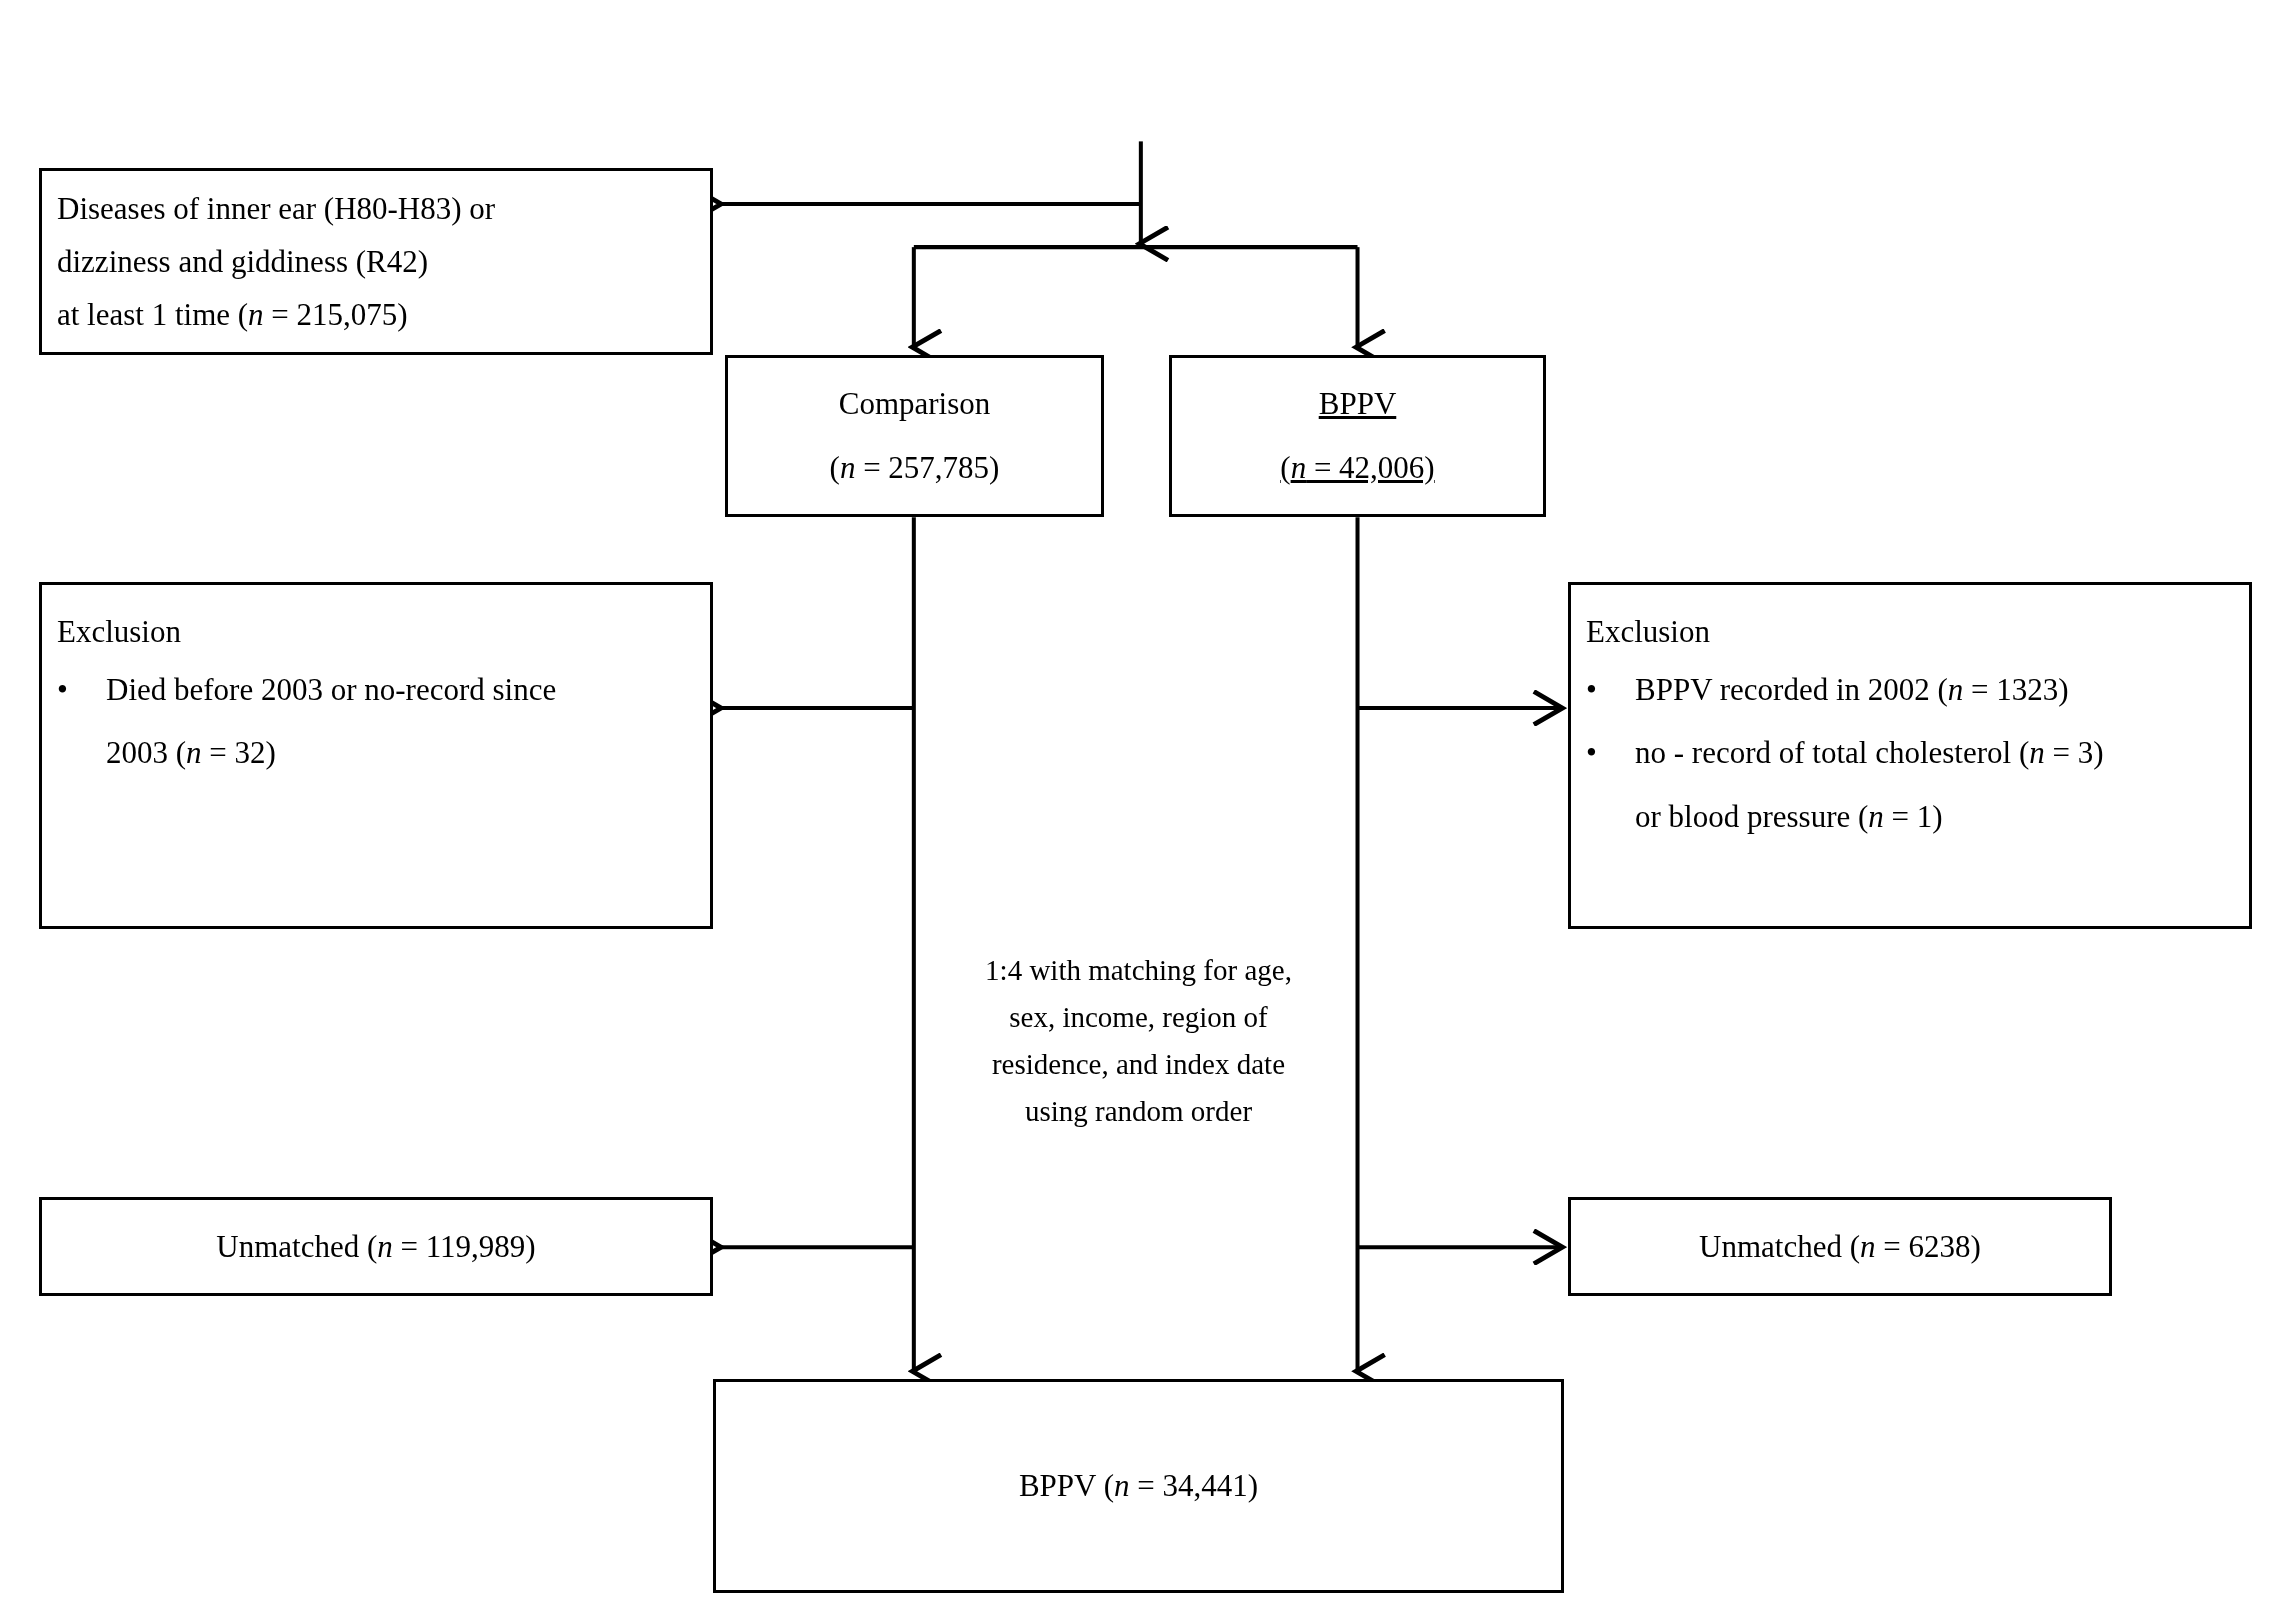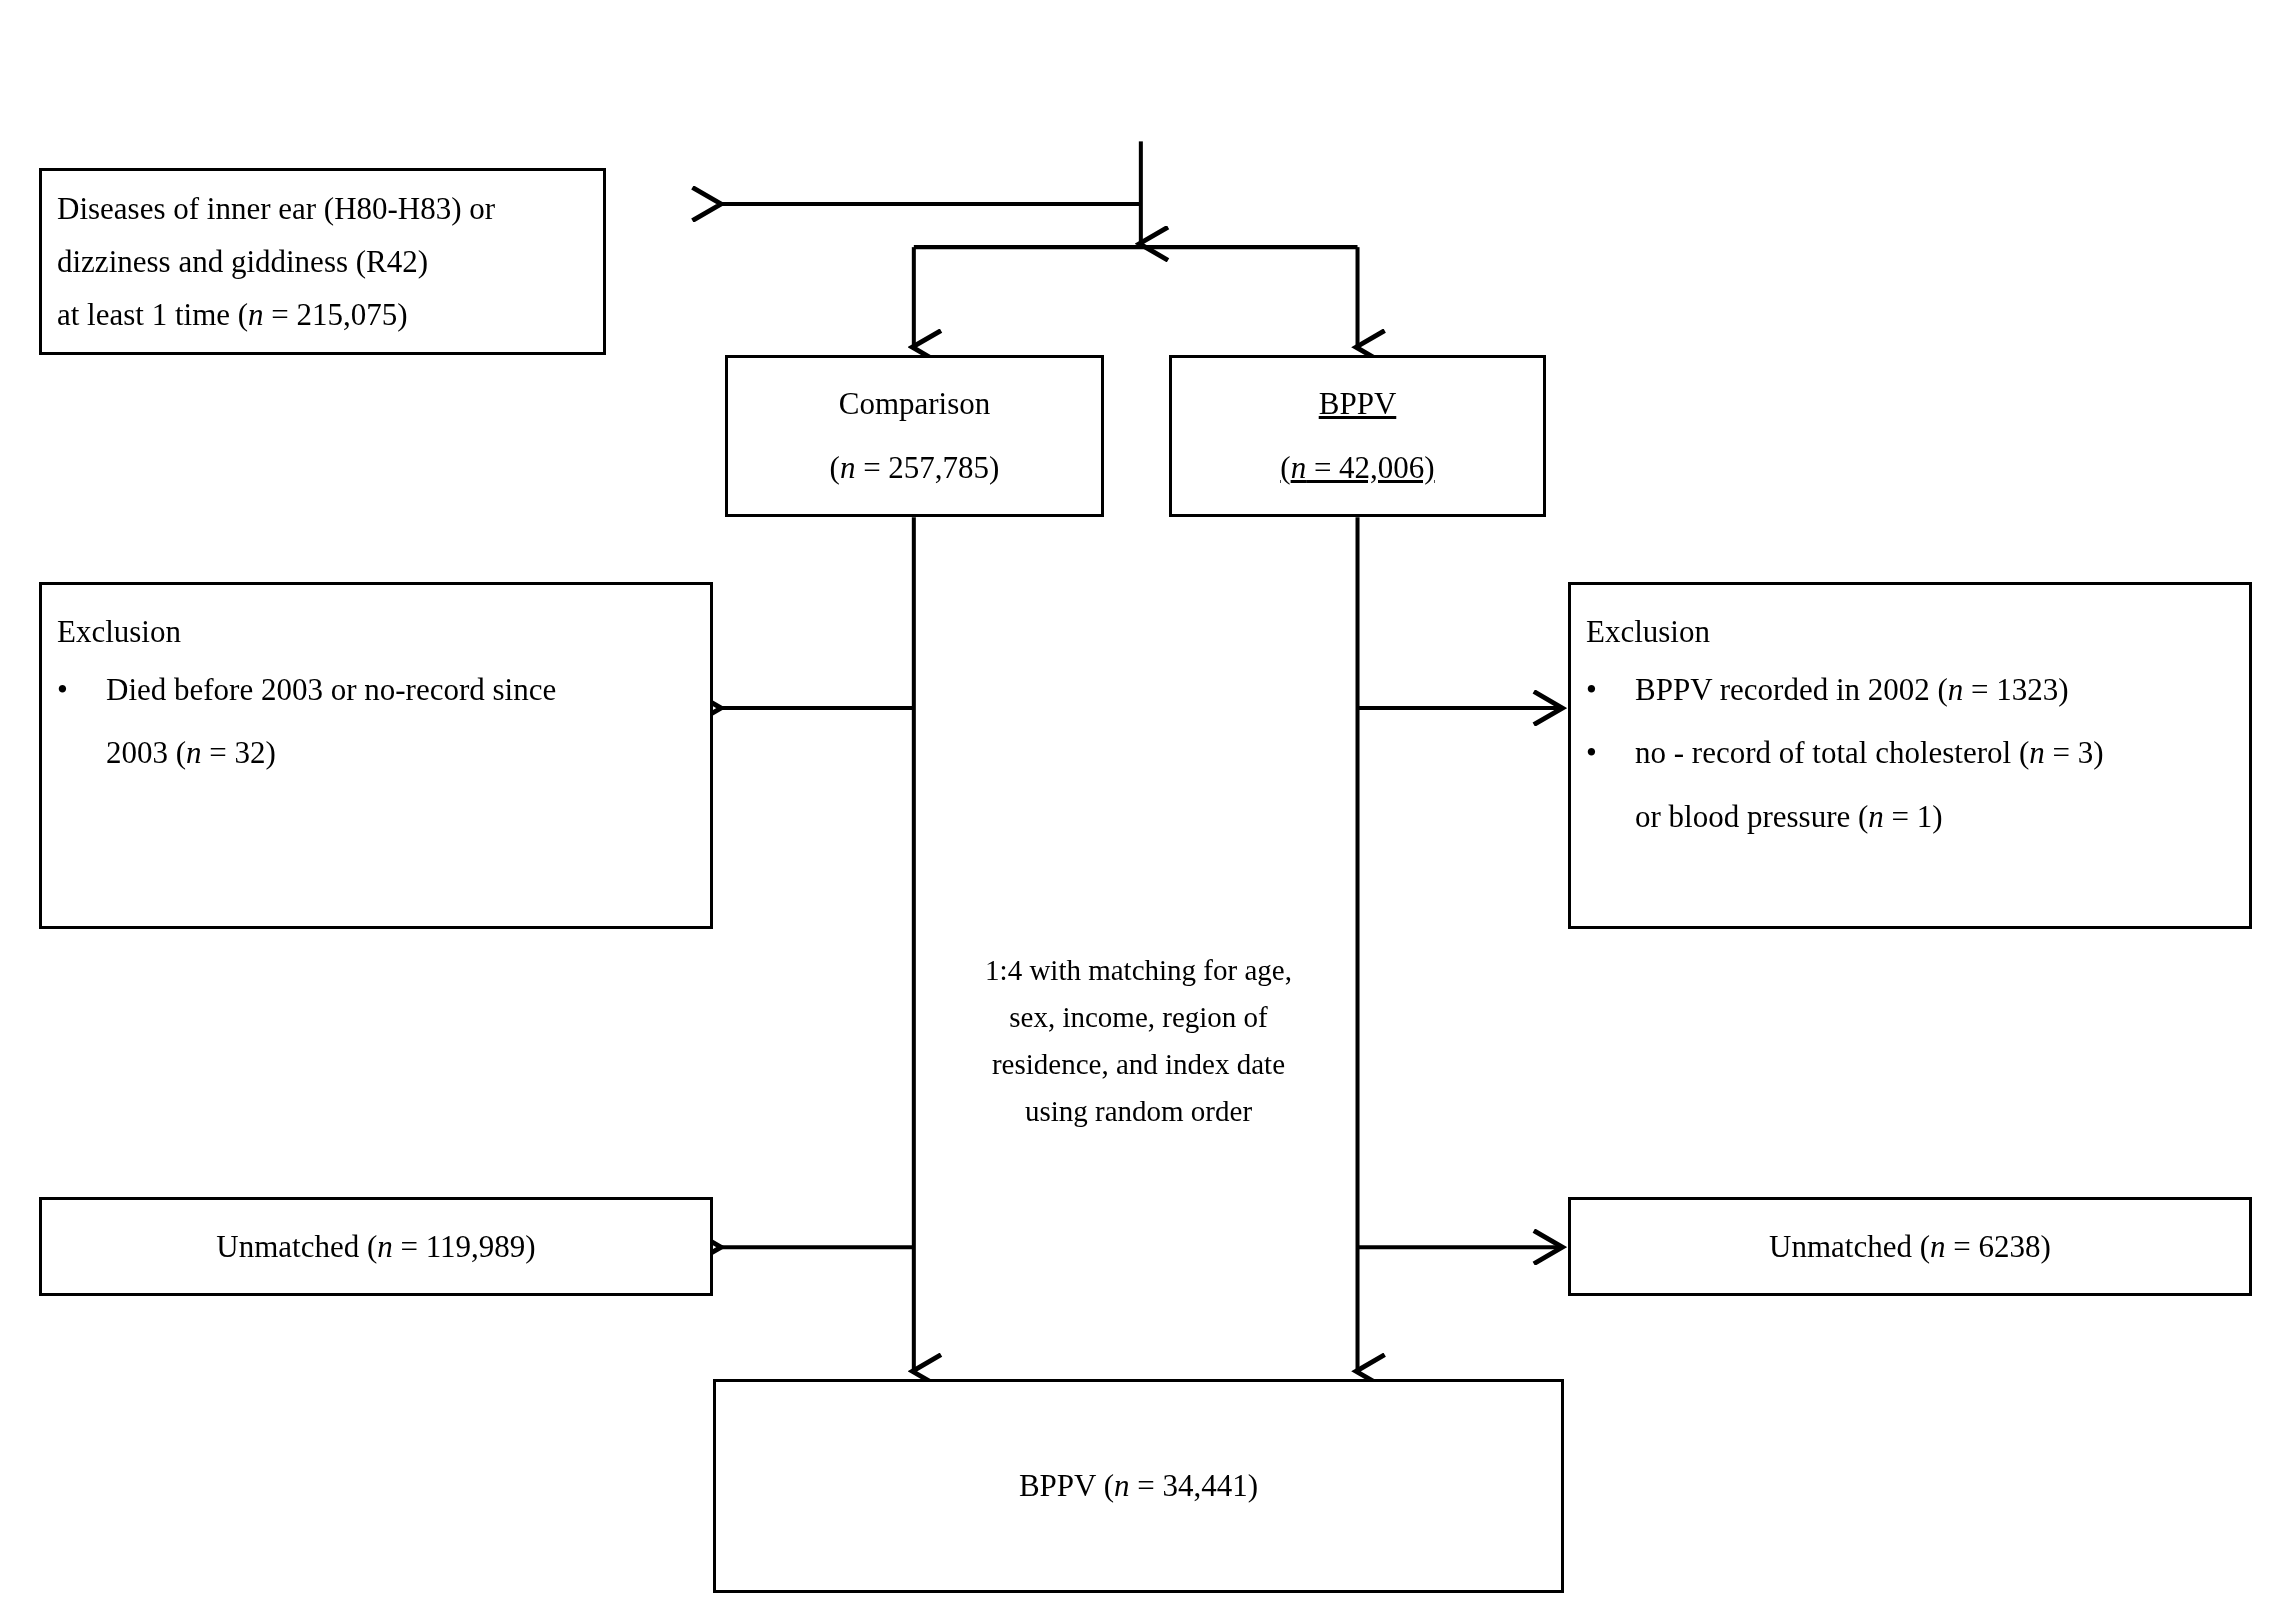--- a/index.html
+++ b/index.html
@@ -87,27 +87,27 @@
     font-size: 29px;
     line-height: 1.62;
   }
   .note .line {
     font-size: 29px;
     line-height: 1.62;
   }
 
   
   #node-source        { left: 660px; top: 40px;   width: 962px; height: 101px; }
-  #node-inner-ear     { left: 39px;   top: 168px;  width: 567px; height: 187px; }
+  #node-inner-ear     { left: 39px;   top: 168px;  width: 674px; height: 187px; }
   #node-comparison    { left: 725px; top: 355px;  width: 379px;  height: 162px; }
   #node-bppv          { left: 1169px; top: 355px;  width: 377px;  height: 162px; text-decoration: underline; }
   #node-excl-left     { left: 39px;   top: 582px; width: 674px; height: 347px; }
   #node-excl-right    { left: 1568px; top: 582px; width: 684px; height: 347px; }
   #node-unmatched-l   { left: 39px;   top: 1197px; width: 674px; height: 99px; }
-  #node-unmatched-r   { left: 1568px; top: 1197px; width: 684px; height: 99px; }
+  #node-unmatched-r   { left: 1568px; top: 1197px; width: 544px; height: 99px; }
   #node-final         { left: 713px; top: 1379px; width: 851px; height: 214px; }
   #note-matching      { left: 920px; top: 947px; width: 437px; }
 </style>
 </head>
 <body>
 
 <div id="flow-root">
 
   <svg class="connectors" viewBox="0 0 3974 2817" width="2284" height="1619" xmlns="http://www.w3.org/2000/svg">
     <defs>

